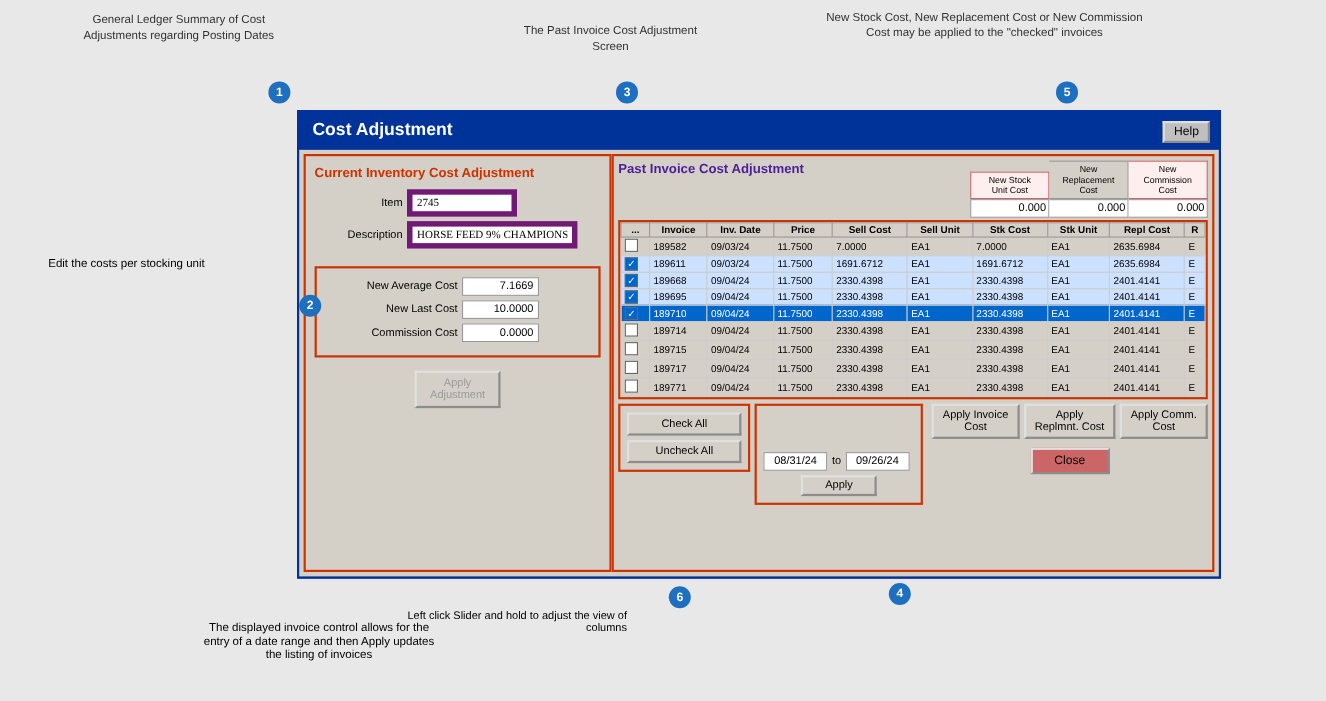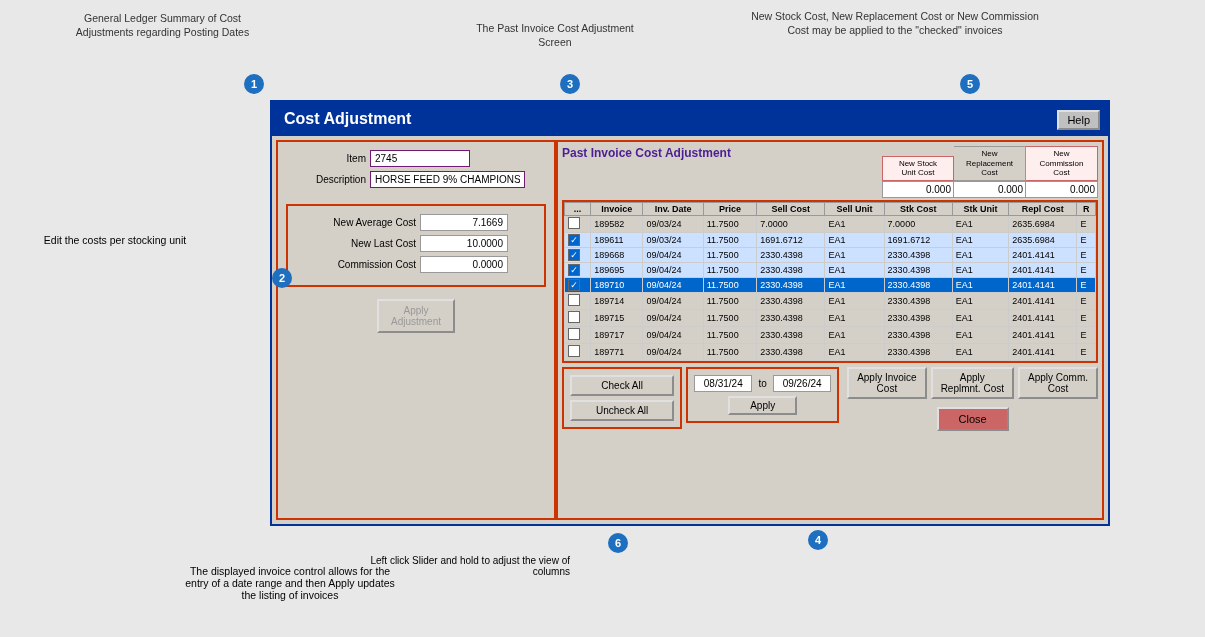--- a/index.html
+++ b/index.html
@@ -12,46 +12,46 @@
     .window-title { background: #003399; color: white; font-size: 16px; font-weight: bold; padding: 8px 12px; }
     .window-help { position: absolute; right: 8px; top: 8px; background: #c0c0c0; border: 2px outset #e0e0e0; padding: 2px 8px; font-size: 11px; color: #000; cursor: pointer; }
     .window-body { background: #d4d0c8; padding: 4px; display: flex; flex-direction: column; }
 
     .top-panels { display: flex; gap: 0; }
     
     .left-panel { background: #d4d0c8; border: 2px solid #cc3300; width: 280px; min-height: 380px; padding: 8px; flex-shrink: 0; }
     .left-panel-title { font-weight: bold; font-size: 12px; color: #cc3300; border-bottom: none; margin-bottom: 8px; }
     .form-row { display: flex; align-items: center; margin-bottom: 4px; }
     .form-label { width: 80px; text-align: right; margin-right: 4px; font-size: 10px; }
-    .form-input { border: 1px solid #701a75; background: white; padding: 2px 4px; font-size: 10px; }
+    .form-input { border: 5px solid #701a75; background: white; padding: 2px 4px; font-size: 10px; font-family: Liberation Serif, serif; }
 
     .cost-box { border: 2px solid #cc3300; padding: 8px; margin-top: 16px; margin-bottom: 12px; }
     .cost-row { display: flex; align-items: center; margin-bottom: 4px; }
     .cost-label { width: 120px; text-align: right; margin-right: 4px; font-size: 10px; }
-    .cost-input { border: 1px solid #999; background: white; padding: 2px 4px; font-size: 10px; width: 88px; text-align: right; }
+    .cost-input { border: 1px solid #999; background: white; padding: 2px 4px; font-size: 10px; width: 70px; text-align: right; }
 
     .apply-btn { display: block; margin: 0 auto; background: #d4d0c8; border: 2px outset #e0e0e0; padding: 4px 12px; font-size: 10px; cursor: pointer; color: #999; }
     
     .right-panel { background: #d4d0c8; border: 2px solid #cc3300; flex: 1; padding: 4px; min-height: 380px; position: relative; }
     .right-panel-title { font-weight: bold; font-size: 12px; color: #4c1d95; margin-bottom: 4px; }
 
     .invoice-table-wrapper { margin-top: 4px; overflow: hidden; border: 2px solid #cc3300; }
     .invoice-table { width: 100%; border-collapse: collapse; font-size: 9px; }
     .invoice-table th { background: #d4d0c8; border: 1px solid #999; padding: 1px 3px; text-align: center; white-space: nowrap; }
     .invoice-table td { border: 1px solid #ccc; padding: 1px 3px; white-space: nowrap; }
     .invoice-table tr.selected { background: #0066cc; color: white; }
     .invoice-table tr.checked { background: #cce0ff; }
 
     .bottom-section { display: flex; align-items: flex-start; margin-top: 4px; gap: 4px; }
     .check-box-group { border: 2px solid #cc3300; padding: 6px; display: flex; flex-direction: column; gap: 4px; }
     .check-btn { background: #d4d0c8; border: 2px outset #e0e0e0; padding: 3px 24px; font-size: 10px; cursor: pointer; }
     
     .date-range-box { border: 2px solid #cc3300; padding: 6px; flex: 1; }
     .date-range-title { font-size: 9px; font-weight: bold; margin-bottom: 4px; text-align: center; }
-    .date-range-inputs { display: flex; align-items: center; gap: 4px; justify-content: space-between; margin-bottom: 4px; }
+    .date-range-inputs { display: flex; align-items: center; gap: 4px; justify-content: flex-start; margin-bottom: 4px; margin-top: 36px; }
     .date-input { border: 1px solid #999; background: white; padding: 2px 4px; font-size: 10px; width: 58px; text-align: center; }
     .apply-small-btn { display: block; margin: 0 auto; background: #d4d0c8; border: 2px outset #e0e0e0; padding: 2px 20px; font-size: 10px; cursor: pointer; }
     .action-btn { background: #d4d0c8; border: 2px outset #e0e0e0; padding: 3px 8px; font-size: 10px; cursor: pointer; white-space: nowrap; }
     .close-btn { background: #cc6666; border: 2px outset #e0e0e0; padding: 4px 20px; font-size: 11px; cursor: pointer; color: #000; margin-top: 4px; }
     .ncol { width: 72px; border: 1px solid #999; text-align: center; padding: 2px; font-size: 9px; background: #d4d0c8; }
     .ncol.highlighted { background: #ffeeee; border: 1px solid #cc6666; }
     .ncol-val { width: 72px; border: 1px solid #999; background: white; text-align: right; padding: 2px; font-size: 10px; }
 
     .cb { width: 12px; height: 12px; border: 1px solid #666; background: white; display: inline-flex; align-items: center; justify-content: center; font-size: 9px; }
     .cb.checked { background: #0066cc; color: white; }
@@ -81,20 +81,21 @@
 
 <div class="main-window">
   <div style="position:relative;">
     <div class="window-title">Cost Adjustment</div>
     <button class="window-help">Help</button>
   </div>
   <div class="window-body">
     <div class="top-panels">
 
       <div class="left-panel">
+        <div class="left-panel-title">Current Inventory Cost Adjustment</div>
         <div class="form-row">
           <span class="form-label">Item</span>
           <input class="form-input" style="width: 100px;" value="2745">
         </div>
         <div class="form-row">
           <span class="form-label">Description</span>
           <input class="form-input" style="width: 155px;" value="HORSE FEED 9% CHAMPIONS CHOICE">
         </div>
 
         <div style="position:relative; margin-top:8px;">

